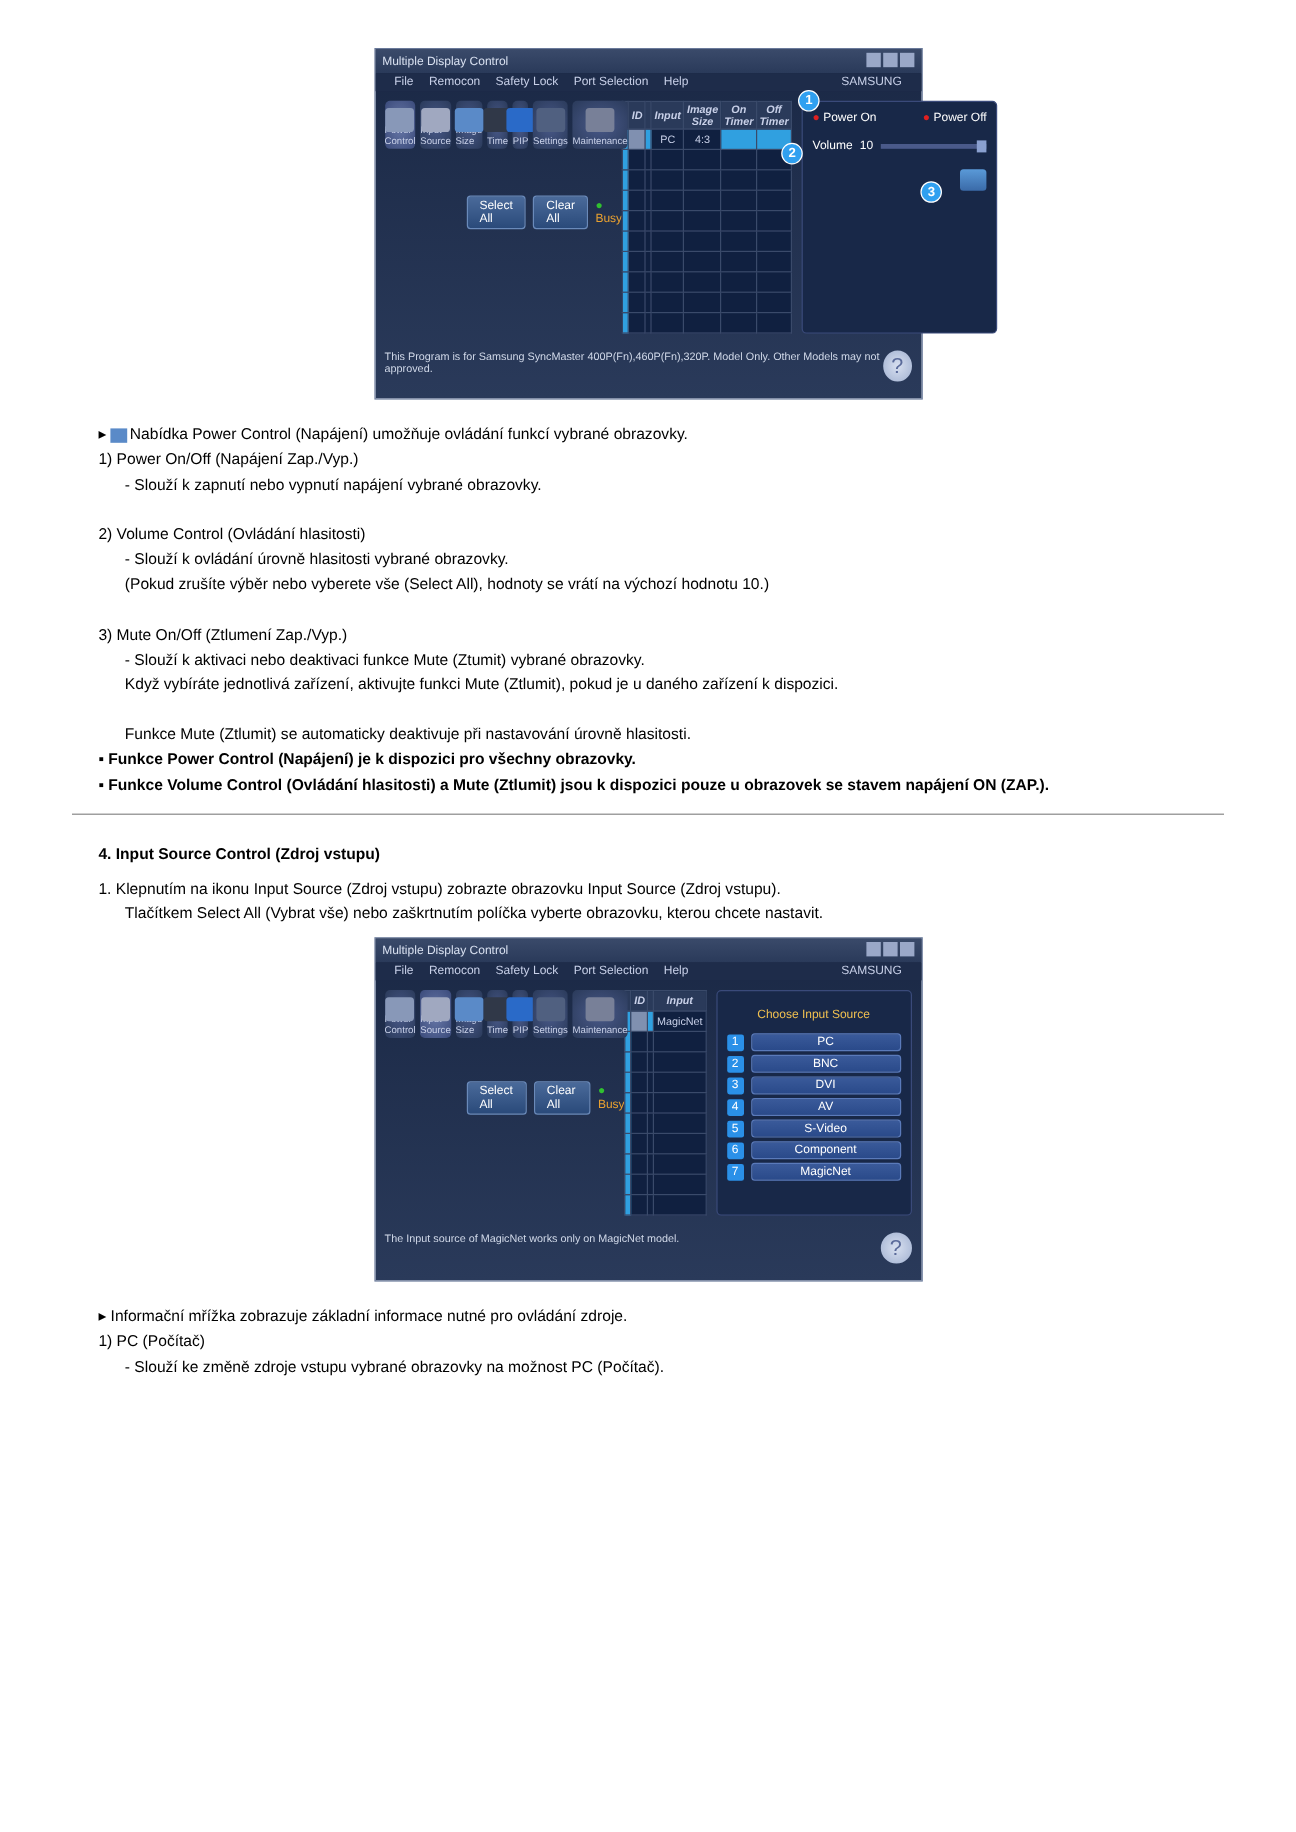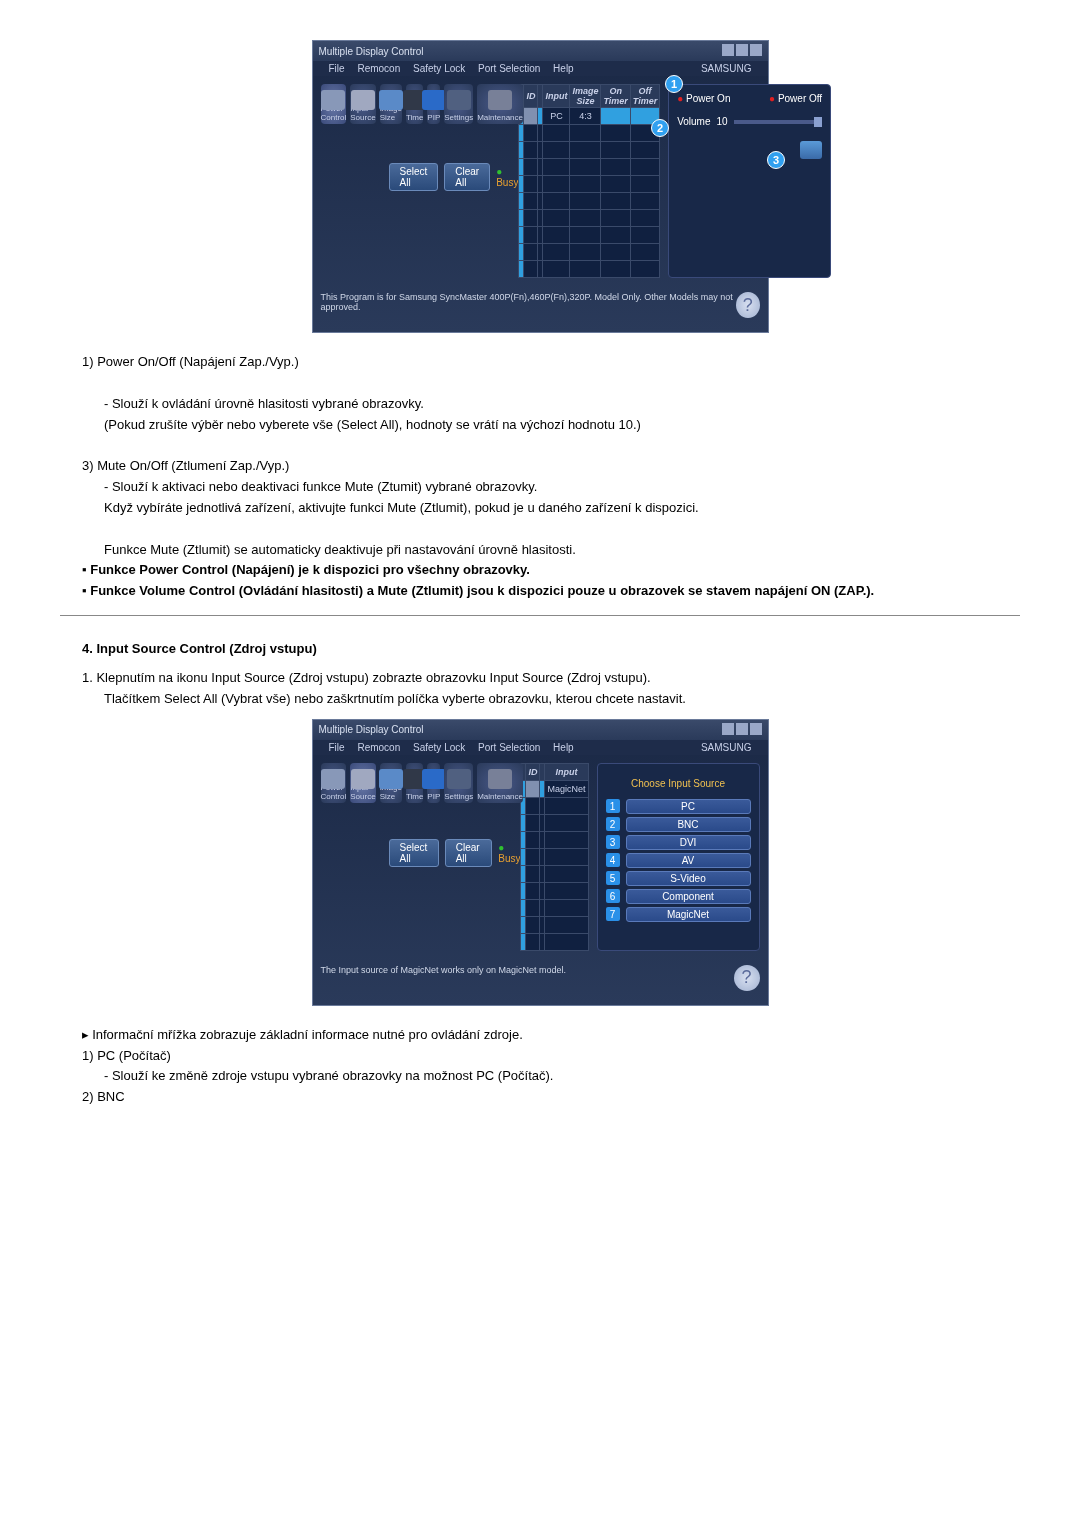--- a/index.html
+++ b/index.html
@@ -347,22 +347,25 @@
       </div>
     </div>
   </div>
   <div class="footer">
     <span>This Program is for Samsung SyncMaster 400P(Fn),460P(Fn),320P. Model Only. Other Models may not approved.</span>
     <div class="help-icon">?</div>
   </div>
 </div>
 
 <div class="doc">
+  <div class="li indent1 arrow"><span class="mini-icon"></span><span>Nabídka Power Control (Napájení) umožňuje ovládání funkcí vybrané obrazovky.</span></div>
   <div class="li indent1">1)  Power On/Off (Napájení Zap./Vyp.)</div>
+  <div class="li indent2 dash">Slouží k zapnutí nebo vypnutí napájení vybrané obrazovky.</div>
   <br>
+  <div class="li indent1">2)  Volume Control (Ovládání hlasitosti)</div>
   <div class="li indent2 dash">Slouží k ovládání úrovně hlasitosti vybrané obrazovky.</div>
   <div class="li indent3">(Pokud zrušíte výběr nebo vyberete vše (Select All), hodnoty se vrátí na výchozí hodnotu 10.)</div>
   <br>
   <div class="li indent1">3)  Mute On/Off (Ztlumení Zap./Vyp.)</div>
   <div class="li indent2 dash">Slouží k aktivaci nebo deaktivaci funkce Mute (Ztumit) vybrané obrazovky.</div>
   <div class="li indent3">Když vybíráte jednotlivá zařízení, aktivujte funkci Mute (Ztlumit), pokud je u daného zařízení k dispozici.</div>
   <br>
   <div class="li indent3">Funkce Mute (Ztlumit) se automaticky deaktivuje při nastavování úrovně hlasitosti.</div>
   <div class="li indent1 sq bold">Funkce Power Control (Napájení) je k dispozici pro všechny obrazovky.</div>
   <div class="li indent1 sq bold">Funkce Volume Control (Ovládání hlasitosti) a Mute (Ztlumit) jsou k dispozici pouze u obrazovek se stavem napájení ON (ZAP.).</div>
@@ -533,14 +536,13 @@
   <div class="footer">
     <span>The Input source of MagicNet works only on MagicNet model.</span>
     <div class="help-icon">?</div>
   </div>
 </div>
 
 <div class="doc">
   <div class="li indent1 arrow">Informační mřížka zobrazuje základní informace nutné pro ovládání zdroje.</div>
   <div class="li indent1">1)  PC (Počítač)</div>
   <div class="li indent2 dash">Slouží ke změně zdroje vstupu vybrané obrazovky na možnost PC (Počítač).</div>
-  <div class="li indent1">2)  BNC</div>
 </div>
 
 </body></html>

